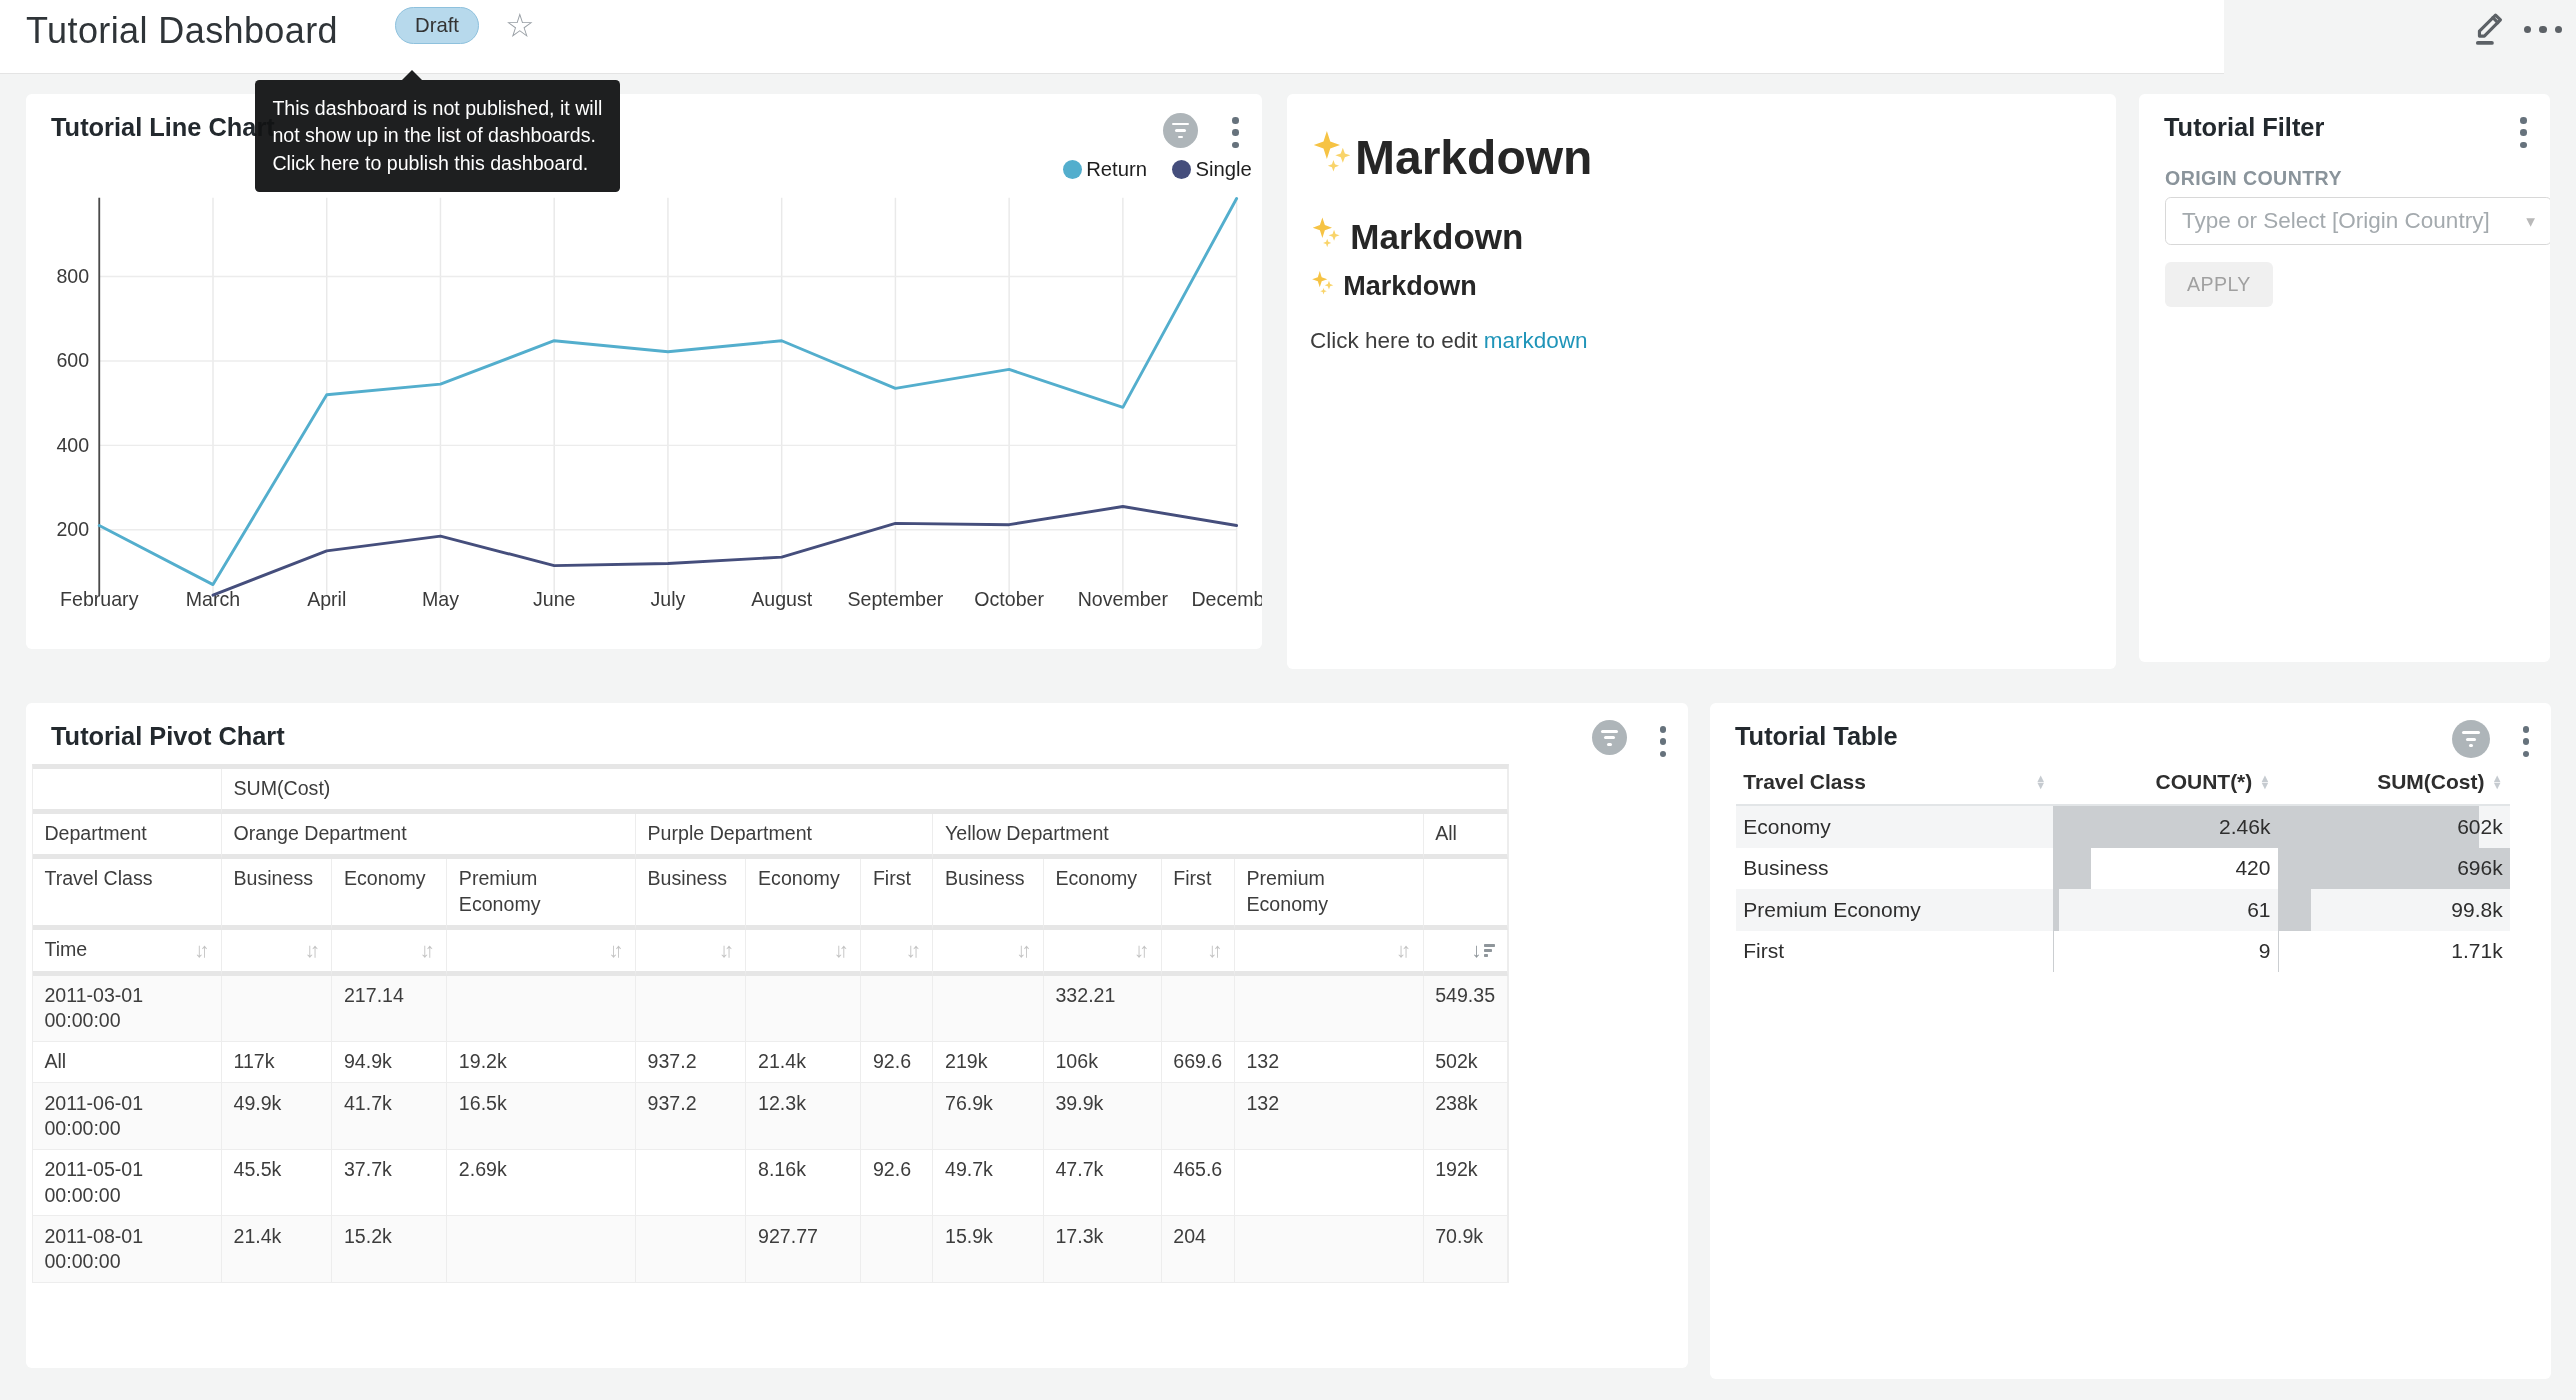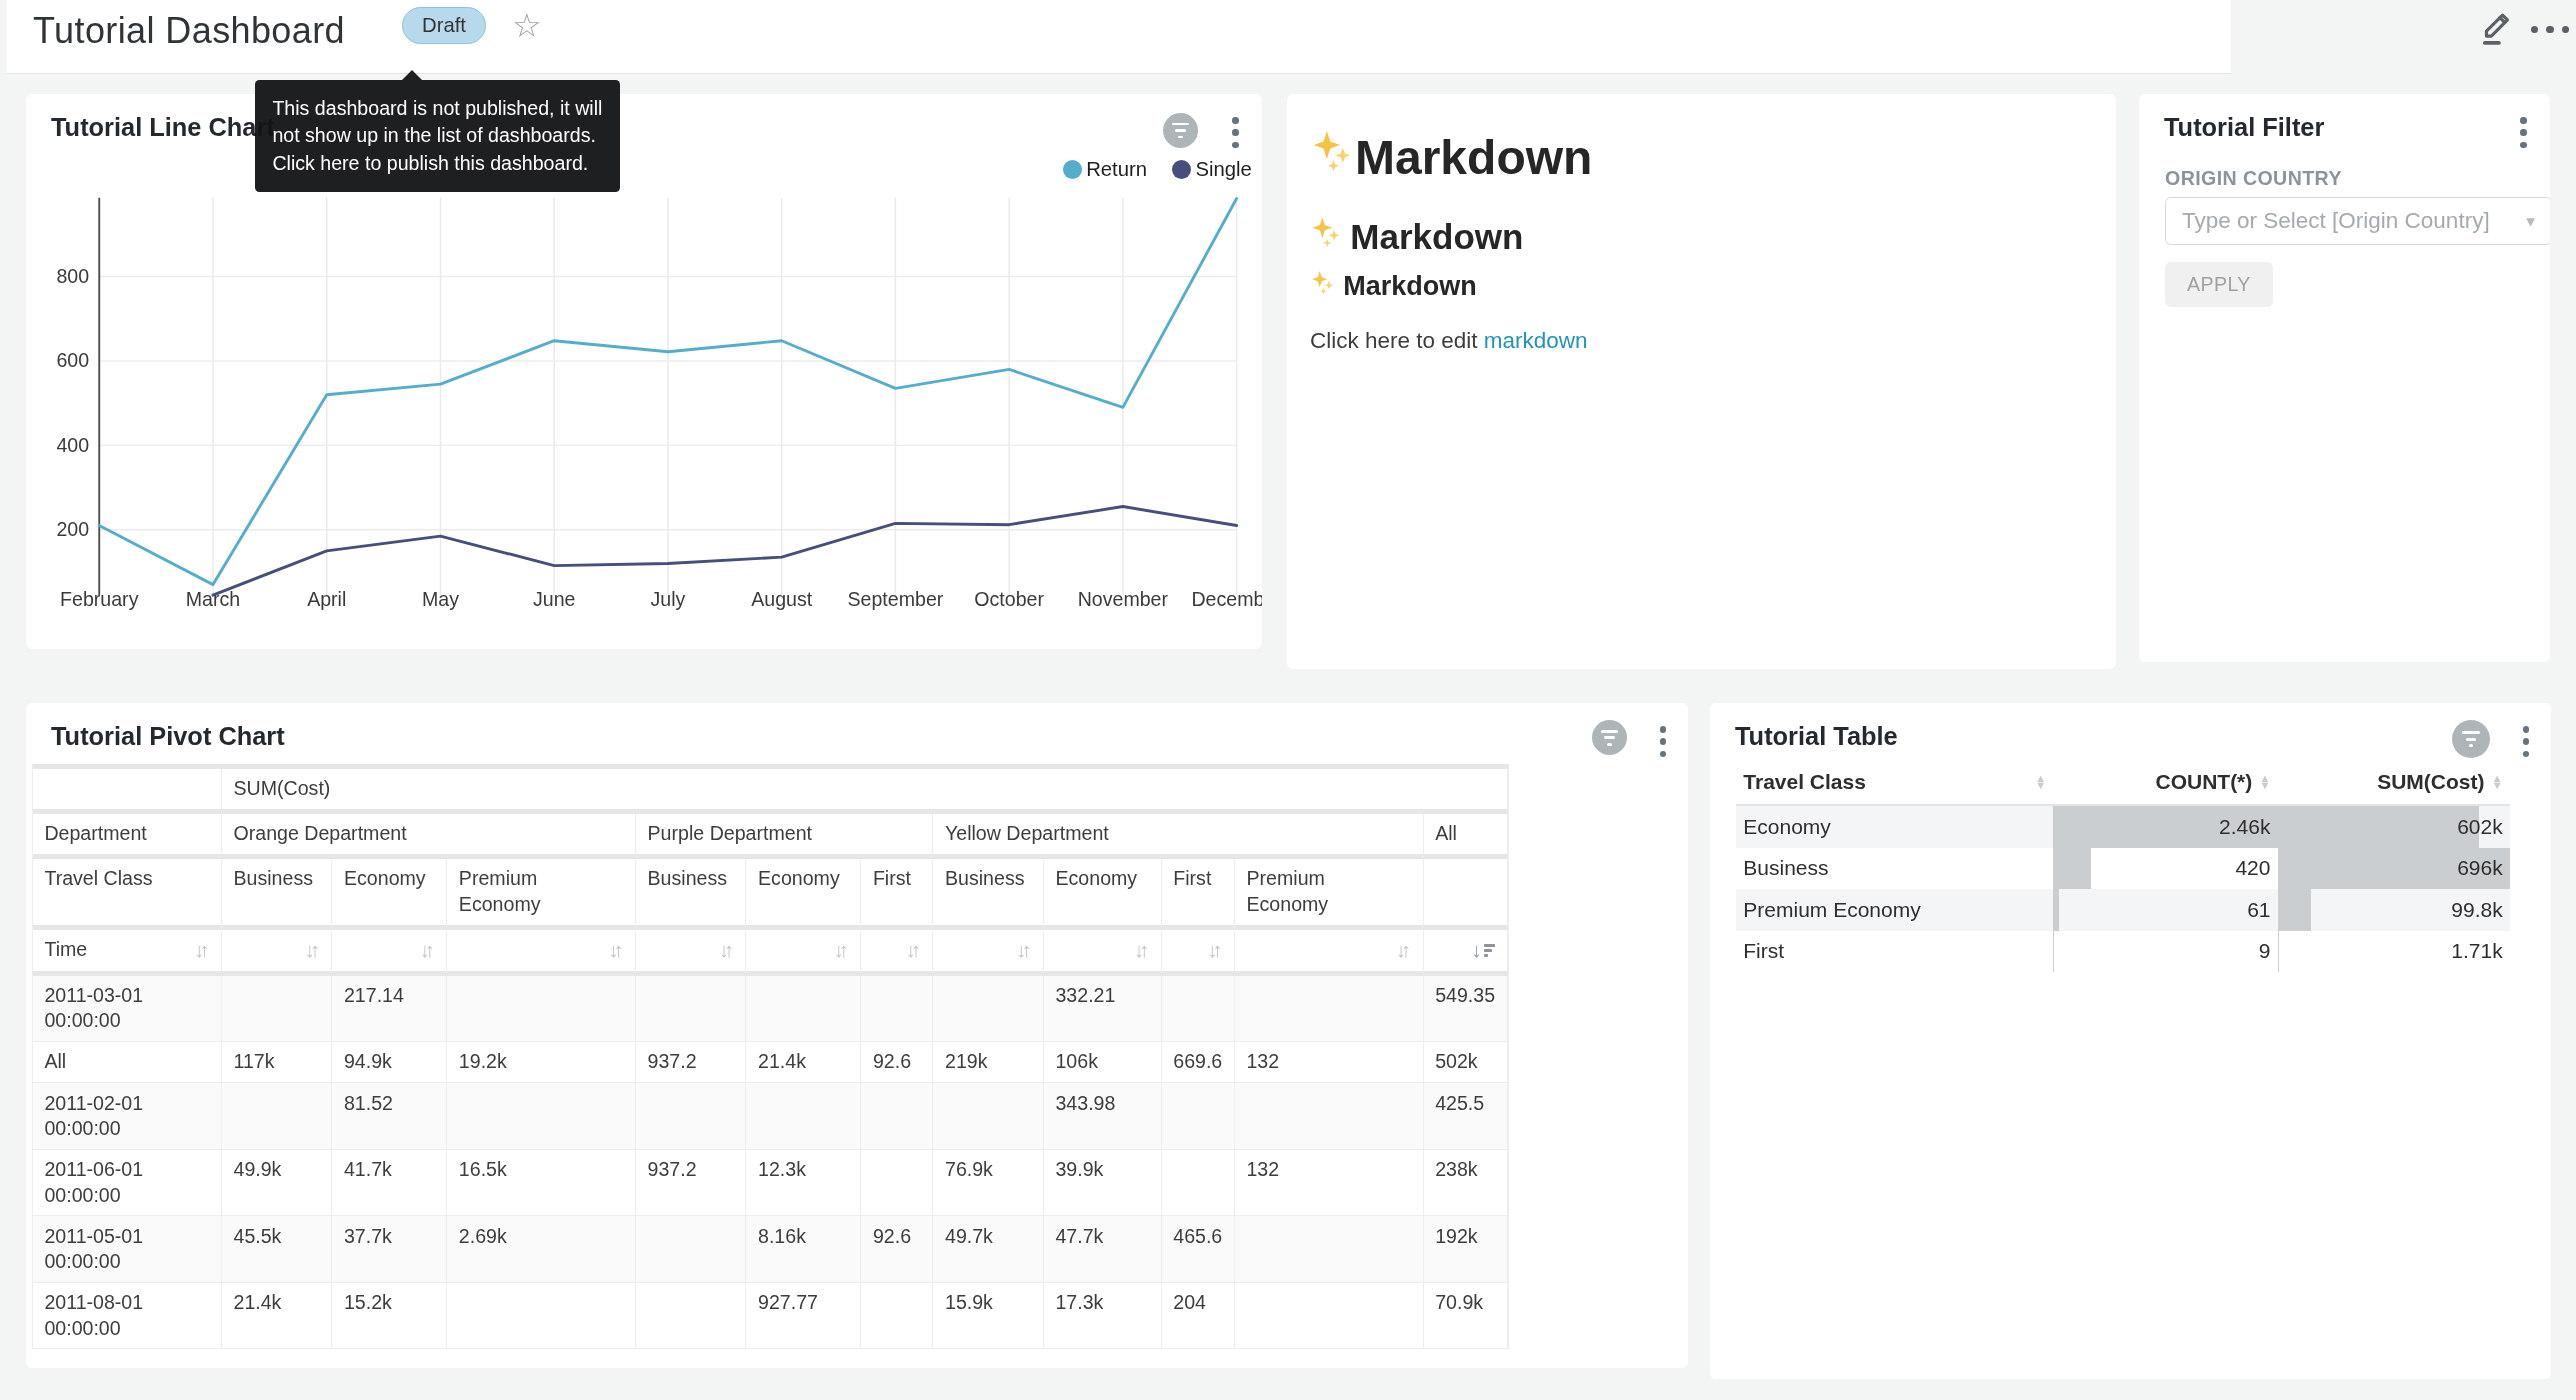--- a/index.html
+++ b/index.html
@@ -3,21 +3,21 @@
 <meta charset="utf-8">
 <style>
   html,body{margin:0;padding:0;overflow:hidden;}
   body{
     width:2576px;height:1400px;position:relative;
     background:#f3f4f4;
     font-family:"Liberation Sans","DejaVu Sans",sans-serif;
     color:#333;
   }
   
-  .top-header{position:absolute;left:0;top:0;width:2224px;height:73px;background:#fff;border-bottom:1.5px solid #e4e4e4;margin-left:7px;}
+  .top-header{position:absolute;left:0;top:0;width:2224px;height:73px;background:#fff;border-bottom:1.5px solid #e4e4e4;}
   .dash-title{position:absolute;left:26px;top:10.2px;font-size:36px;font-weight:500;color:#2f3438;letter-spacing:0.4px;}
   .draft-badge{position:absolute;left:395px;top:7.3px;height:35px;padding:0 19px;display:flex;align-items:center;
     background:#b7d9ec;border:1.5px solid #8ec1dd;border-radius:20.3px;font-size:20.3px;color:#333;cursor:pointer;}
   .star{position:absolute;left:505px;top:5.8px;font-size:33px;color:#9aa0a6;cursor:pointer;}
   .edit-btn{position:absolute;left:2470px;top:7.3px;width:42px;height:42px;cursor:pointer;}
   .ellipsis{position:absolute;left:2524px;top:26px;display:flex;gap:8px;cursor:pointer;}
   .ellipsis i{width:7.3px;height:7.3px;border-radius:50%;background:#5c6166;}
   
   .tooltip{position:absolute;left:255px;top:60px;width:330px;padding:14.5px 17.4px;background:rgba(18,19,20,.95);
     border-radius:4.4px;color:#fff;font-size:19.6px;line-height:1.42;z-index:20;margin-top:20px;}
@@ -376,34 +376,20 @@
             <td class="">937.2</td>
             <td class="">21.4k</td>
             <td class="">92.6</td>
             <td class="">219k</td>
             <td class="">106k</td>
             <td class="">669.6</td>
             <td class="">132</td>
             <td class="all-col">502k</td>
           </tr>
           <tr>
-            <td>2011-02-01 00:00:00</td>
-            <td class=""></td>
-            <td class="">81.52</td>
-            <td class=""></td>
-            <td class=""></td>
-            <td class=""></td>
-            <td class=""></td>
-            <td class=""></td>
-            <td class="">343.98</td>
-            <td class=""></td>
-            <td class=""></td>
-            <td class="all-col">425.5</td>
-          </tr>
-          <tr>
             <td>2011-06-01 00:00:00</td>
             <td class="">49.9k</td>
             <td class="">41.7k</td>
             <td class="">16.5k</td>
             <td class="">937.2</td>
             <td class="">12.3k</td>
             <td class=""></td>
             <td class="">76.9k</td>
             <td class="">39.9k</td>
             <td class=""></td>

